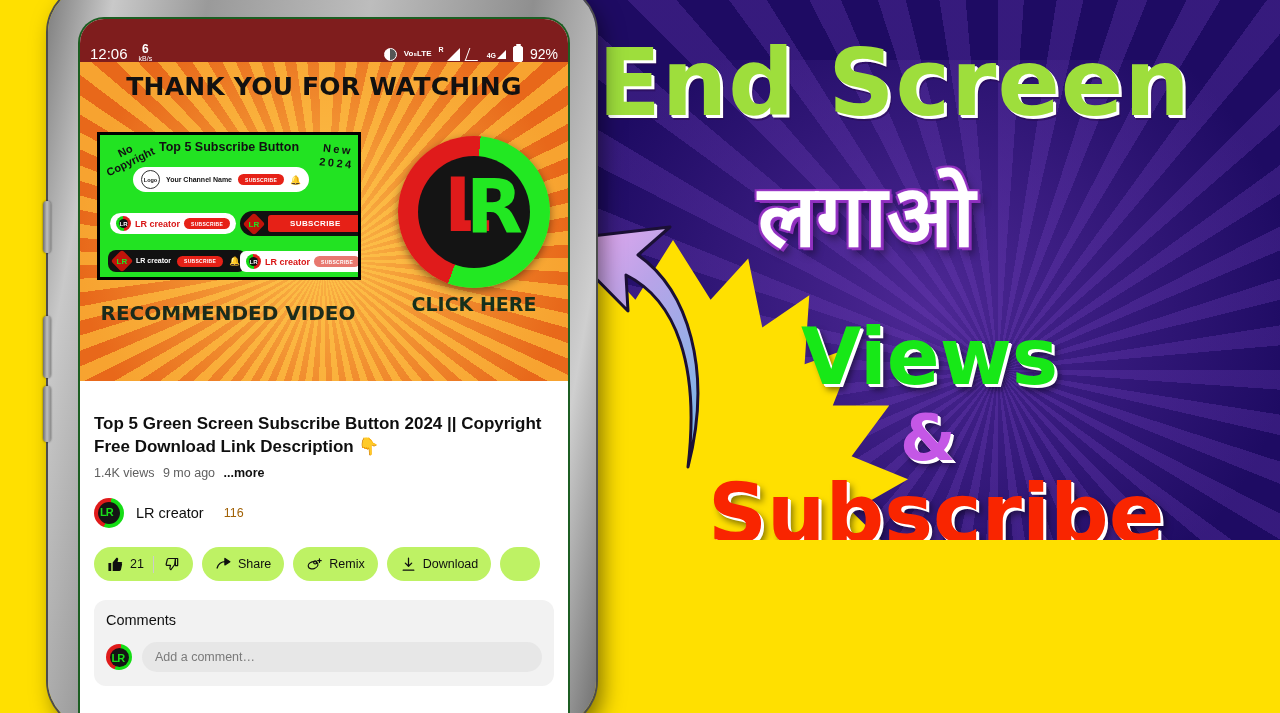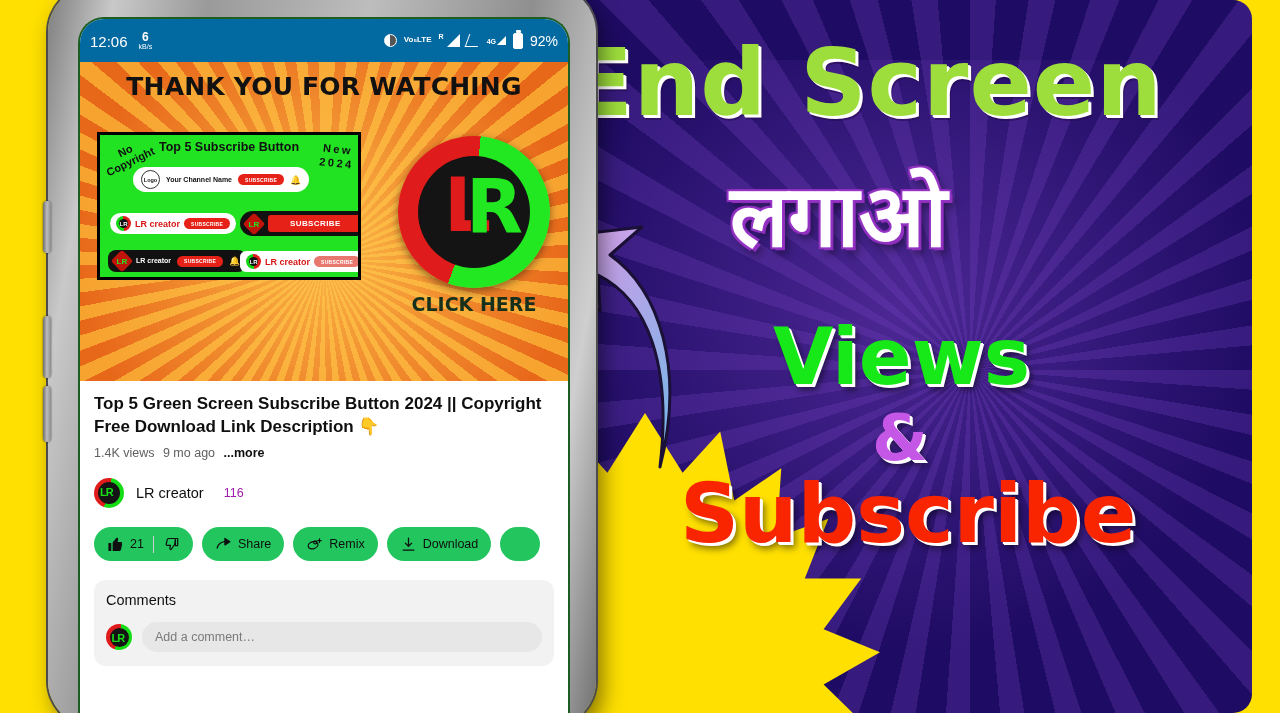--- a/index.html
+++ b/index.html
@@ -5,24 +5,23 @@
   * { margin:0; padding:0; box-sizing:border-box; }
   html, body { width:1280px; height:713px; overflow:hidden; }
   body {
     font-family: "Liberation Sans", sans-serif;
     background:#FFE000;
     position:relative;
   }
 
   
   #right-panel{
-    position:absolute; left:540px; top:0; width:712px; height:713px;
+    position:absolute; left:568px; top:0; width:712px; height:540px;
     background:#1e0b63;
     overflow:hidden;
-    border-radius:19px;
   }
   #right-panel .rays{
     position:absolute; left:-120px; top:-180px; width:1100px; height:1100px;
     background:
       repeating-conic-gradient(from 0deg at 50% 50%,
         rgba(124,72,200,0.30) 0deg 4deg,
         rgba(30,11,99,0.0) 4deg 9deg);
     opacity:.85;
   }
   #right-panel .glow{
@@ -115,21 +114,21 @@
   #screen{
     position:absolute; left:30px; top:31px; width:492px; height:700px;
     border-radius:26px 26px 0 0;
     background:#ffffff; overflow:hidden;
     border:2px solid #1c5e22;
     border-bottom:none;
   }
 
   
   #status-bar{
-    height:43px; background:#0369a1; color:#fff; display:flex; align-items:center;
+    height:43px; background:#7f1d1d; color:#fff; display:flex; align-items:flex-end;
     padding:0 12px 0 10px; font-size:15px; position:relative;
   }
   #status-left{ display:flex; align-items:flex-end; gap:11px; }
   #net-speed{ display:flex; flex-direction:column; align-items:center; line-height:1; }
   #net-speed .n{ font-size:12px; font-weight:bold; }
   #net-speed .u{ font-size:7px; }
   #status-right{ position:absolute; right:10px; display:flex; align-items:center; gap:7px; font-size:14px; }
   .volte{ display:flex; flex-direction:row; align-items:center; line-height:1.05; font-size:8px; font-weight:bold; }
   .sigbar{ width:0; height:0; border-style:solid; border-width:0 0 13px 13px; border-color:transparent transparent #fff transparent; }
   .sig-empty{ width:13px;height:13px; position:relative; }
@@ -216,39 +215,39 @@
     color:#22e822; font-family:"DejaVu Sans", sans-serif; line-height:1;
     text-shadow:-2px 0 0 #141414; }
   #click-here{
     position:absolute; left:306px; top:232px; width:176px; text-align:center;
     font-size:19px; font-weight:bold; color:#16301c; line-height:1.12;
     font-family:"DejaVu Sans", sans-serif;
   }
 
   
   #video-meta{ padding:12px 14px 0 14px; }
-  #video-title{ font-size:17px; font-weight:bold; color:#0f0f0f; line-height:1.33; }
+  #video-title{ font-size:17px; font-weight:bold; color:#0f0f0f; line-height:1.33;margin-top:20px; }
   #video-stats{ margin-top:8px; font-size:12.5px; color:#606060; }
   #video-stats .more{ color:#0f0f0f; font-weight:bold; }
   #channel-row{ display:flex; align-items:center; gap:12px; margin-top:18px; }
   .ch-avatar{
     width:30px;height:30px;border-radius:50%;
     background:conic-gradient(from 200deg,#e01b1b 0deg 170deg,#15dd15 170deg 360deg);
     display:flex;align-items:center;justify-content:center; flex:0 0 auto;
   }
   .ch-avatar .dot{ width:22px;height:22px;border-radius:50%;background:#141414;position:relative; }
   .ch-avatar .dot:after{ content:"LR"; position:absolute; left:2px; top:4px;
     font-size:11px; font-weight:bold; color:#19dd19; letter-spacing:-1px; }
   #channel-name{ font-size:14.5px; color:#0f0f0f; }
-  #sub-count{ font-size:12.5px; color:#a21caf; margin-left:8px; }
+  #sub-count{ font-size:12.5px; color:#a16207; margin-left:8px; }
 
   
   #action-row{ display:flex; gap:9px; margin-top:19px; padding-left:14px; }
   .act{
-    background:#22c55e; border-radius:20px; height:34px;
+    background:#bef264; border-radius:20px; height:34px;
     display:flex; align-items:center; gap:6px; padding:0 13px;
     font-size:12.5px; color:#0f0f0f; white-space:nowrap; flex:0 0 auto;
   }
   .act .divider{ width:1px; height:17px; background:#ccc; margin:0 3px; }
   .act svg{ flex:0 0 auto; }
 
   
   #comments-card{
     margin:19px 14px 0 14px; background:#f2f2f2; border-radius:12px; padding:12px 12px 14px 12px;
   }
@@ -382,20 +381,21 @@
           <div class="sb-pill sb-white" style="padding:3px 6px;gap:4px;border-radius:6px">
             <div class="sb-logo">
                 <i>LR</i>
               </div>
             <span class="sb-name red">LR creator</span>
             <span class="sb-btn" style="background:#e8786f">SUBSCRIBE</span>
           </div>
         </div>
       </div>
 
+      <div id="rec-video-text">RECOMMENDED VIDEO</div>
 
       <div id="lr-circle">
         <div class="inner">
           <span class="L">L</span>
           <span class="R">R</span>
         </div>
       </div>
       <div id="click-here">
         <div>CLICK HERE</div>
       </div>

